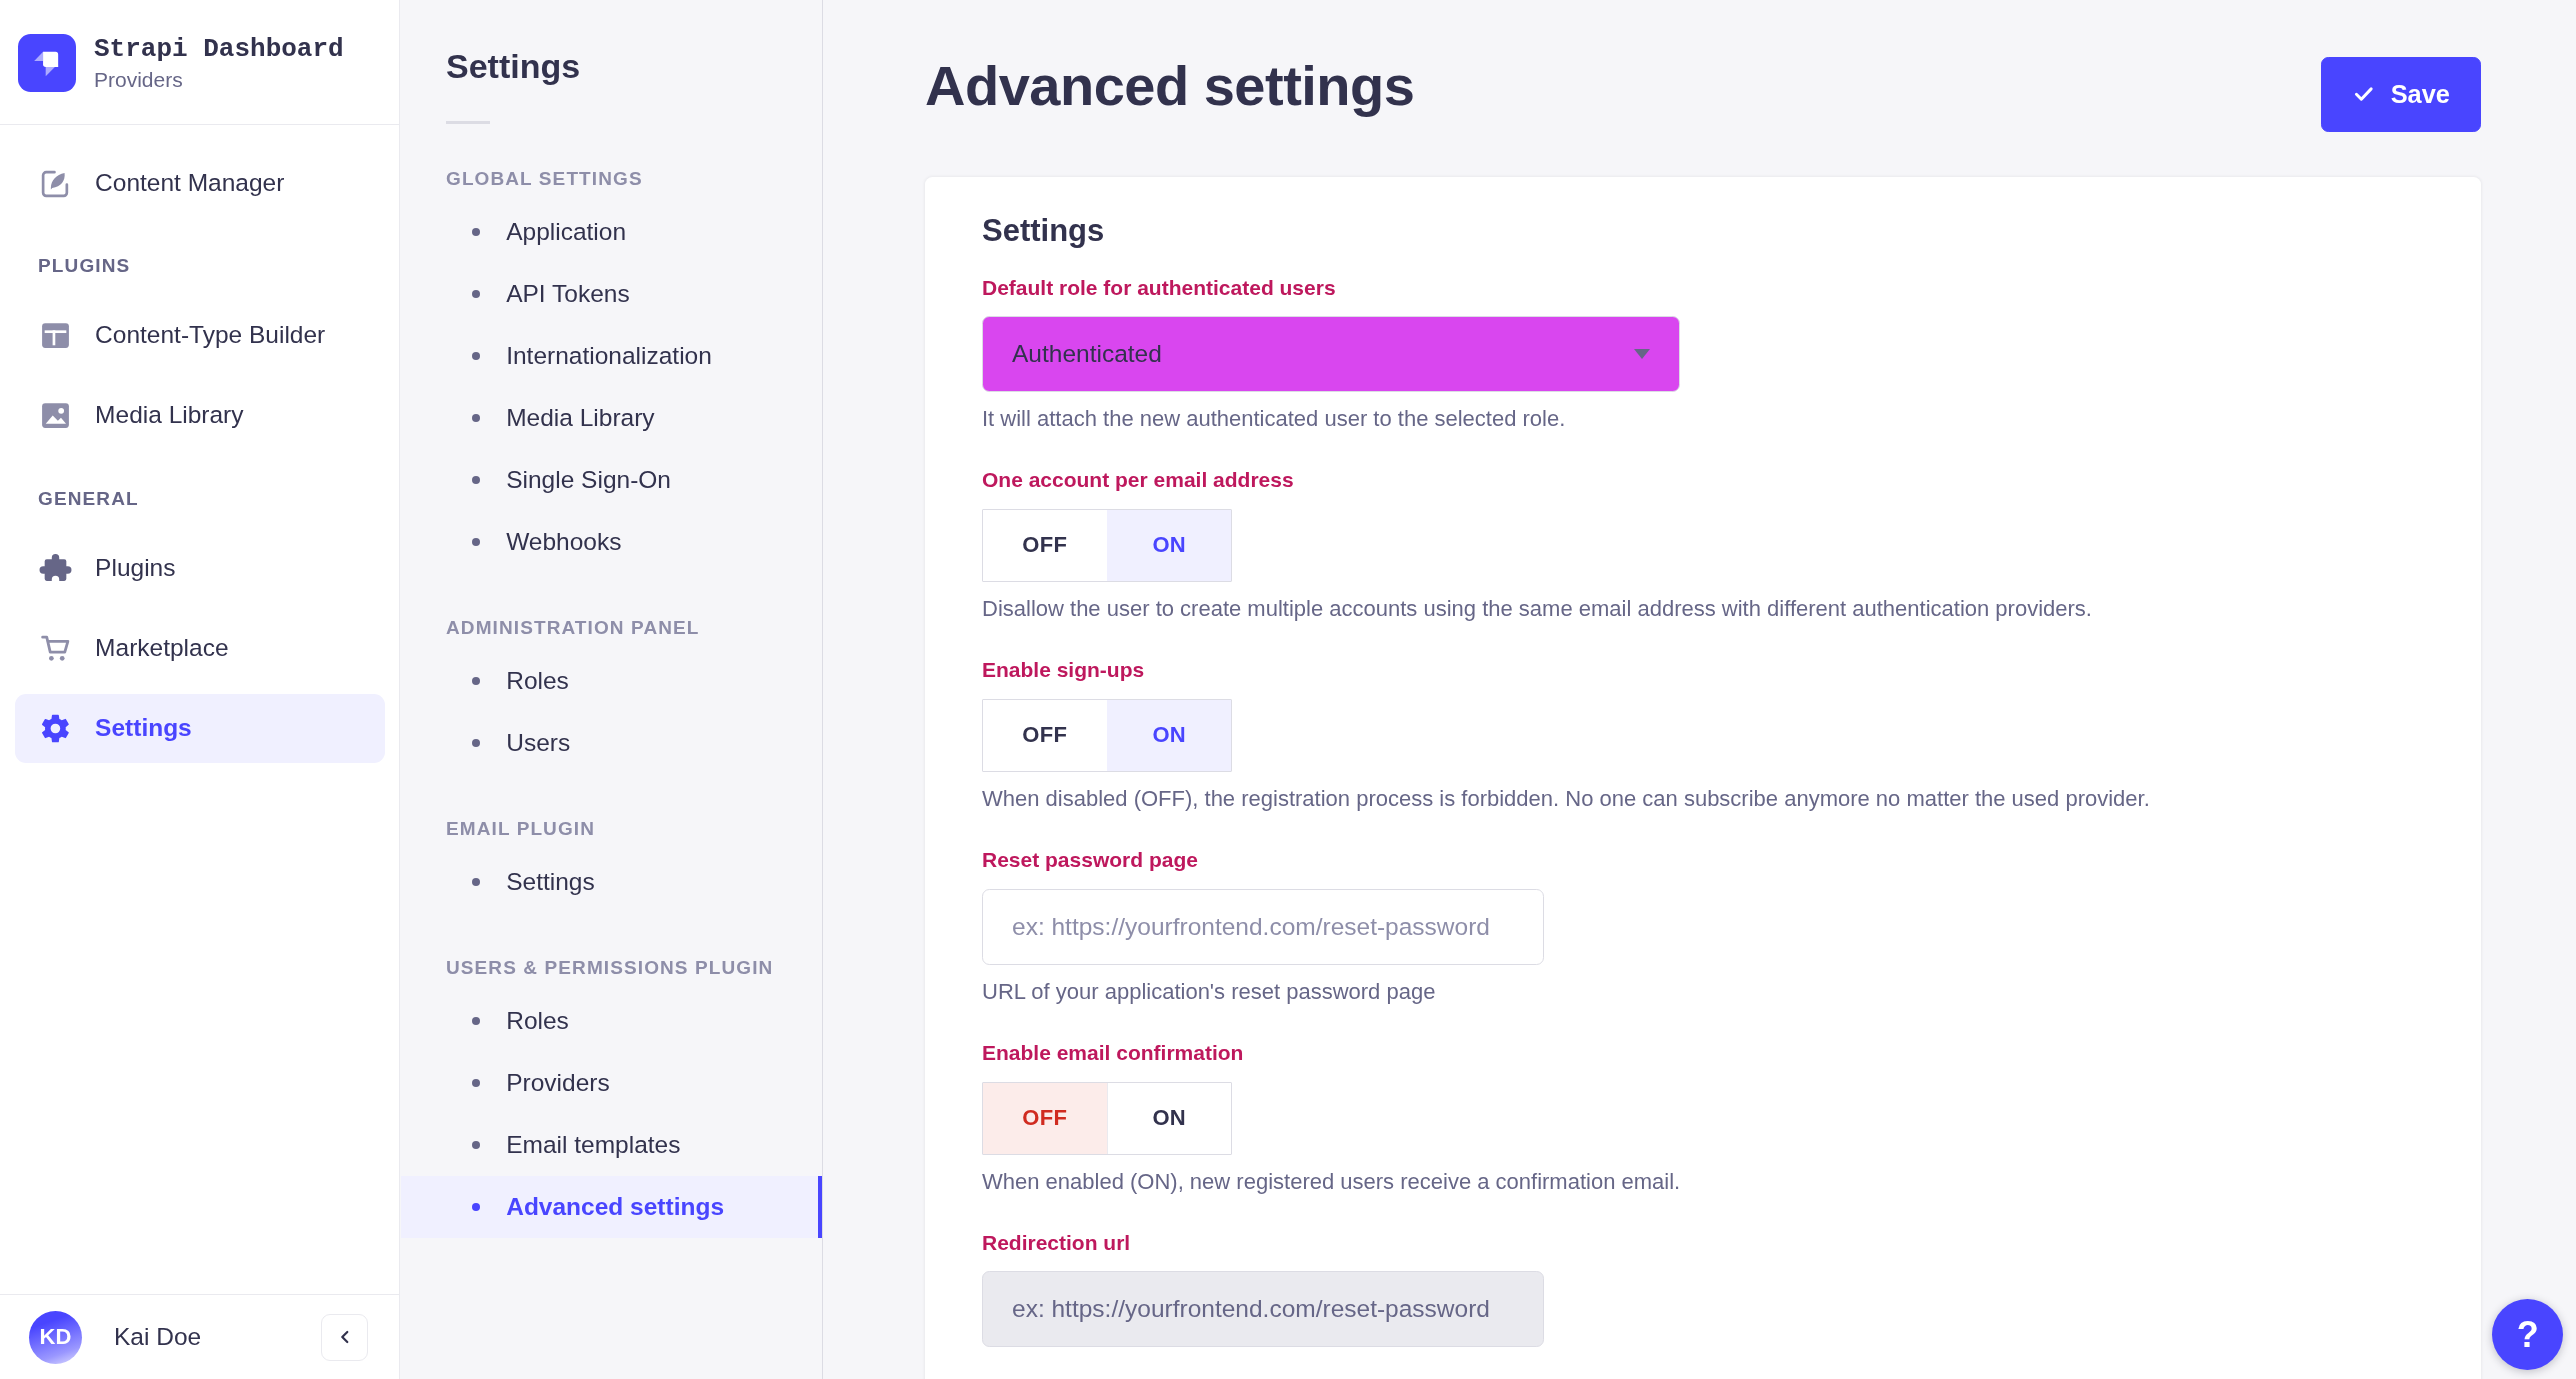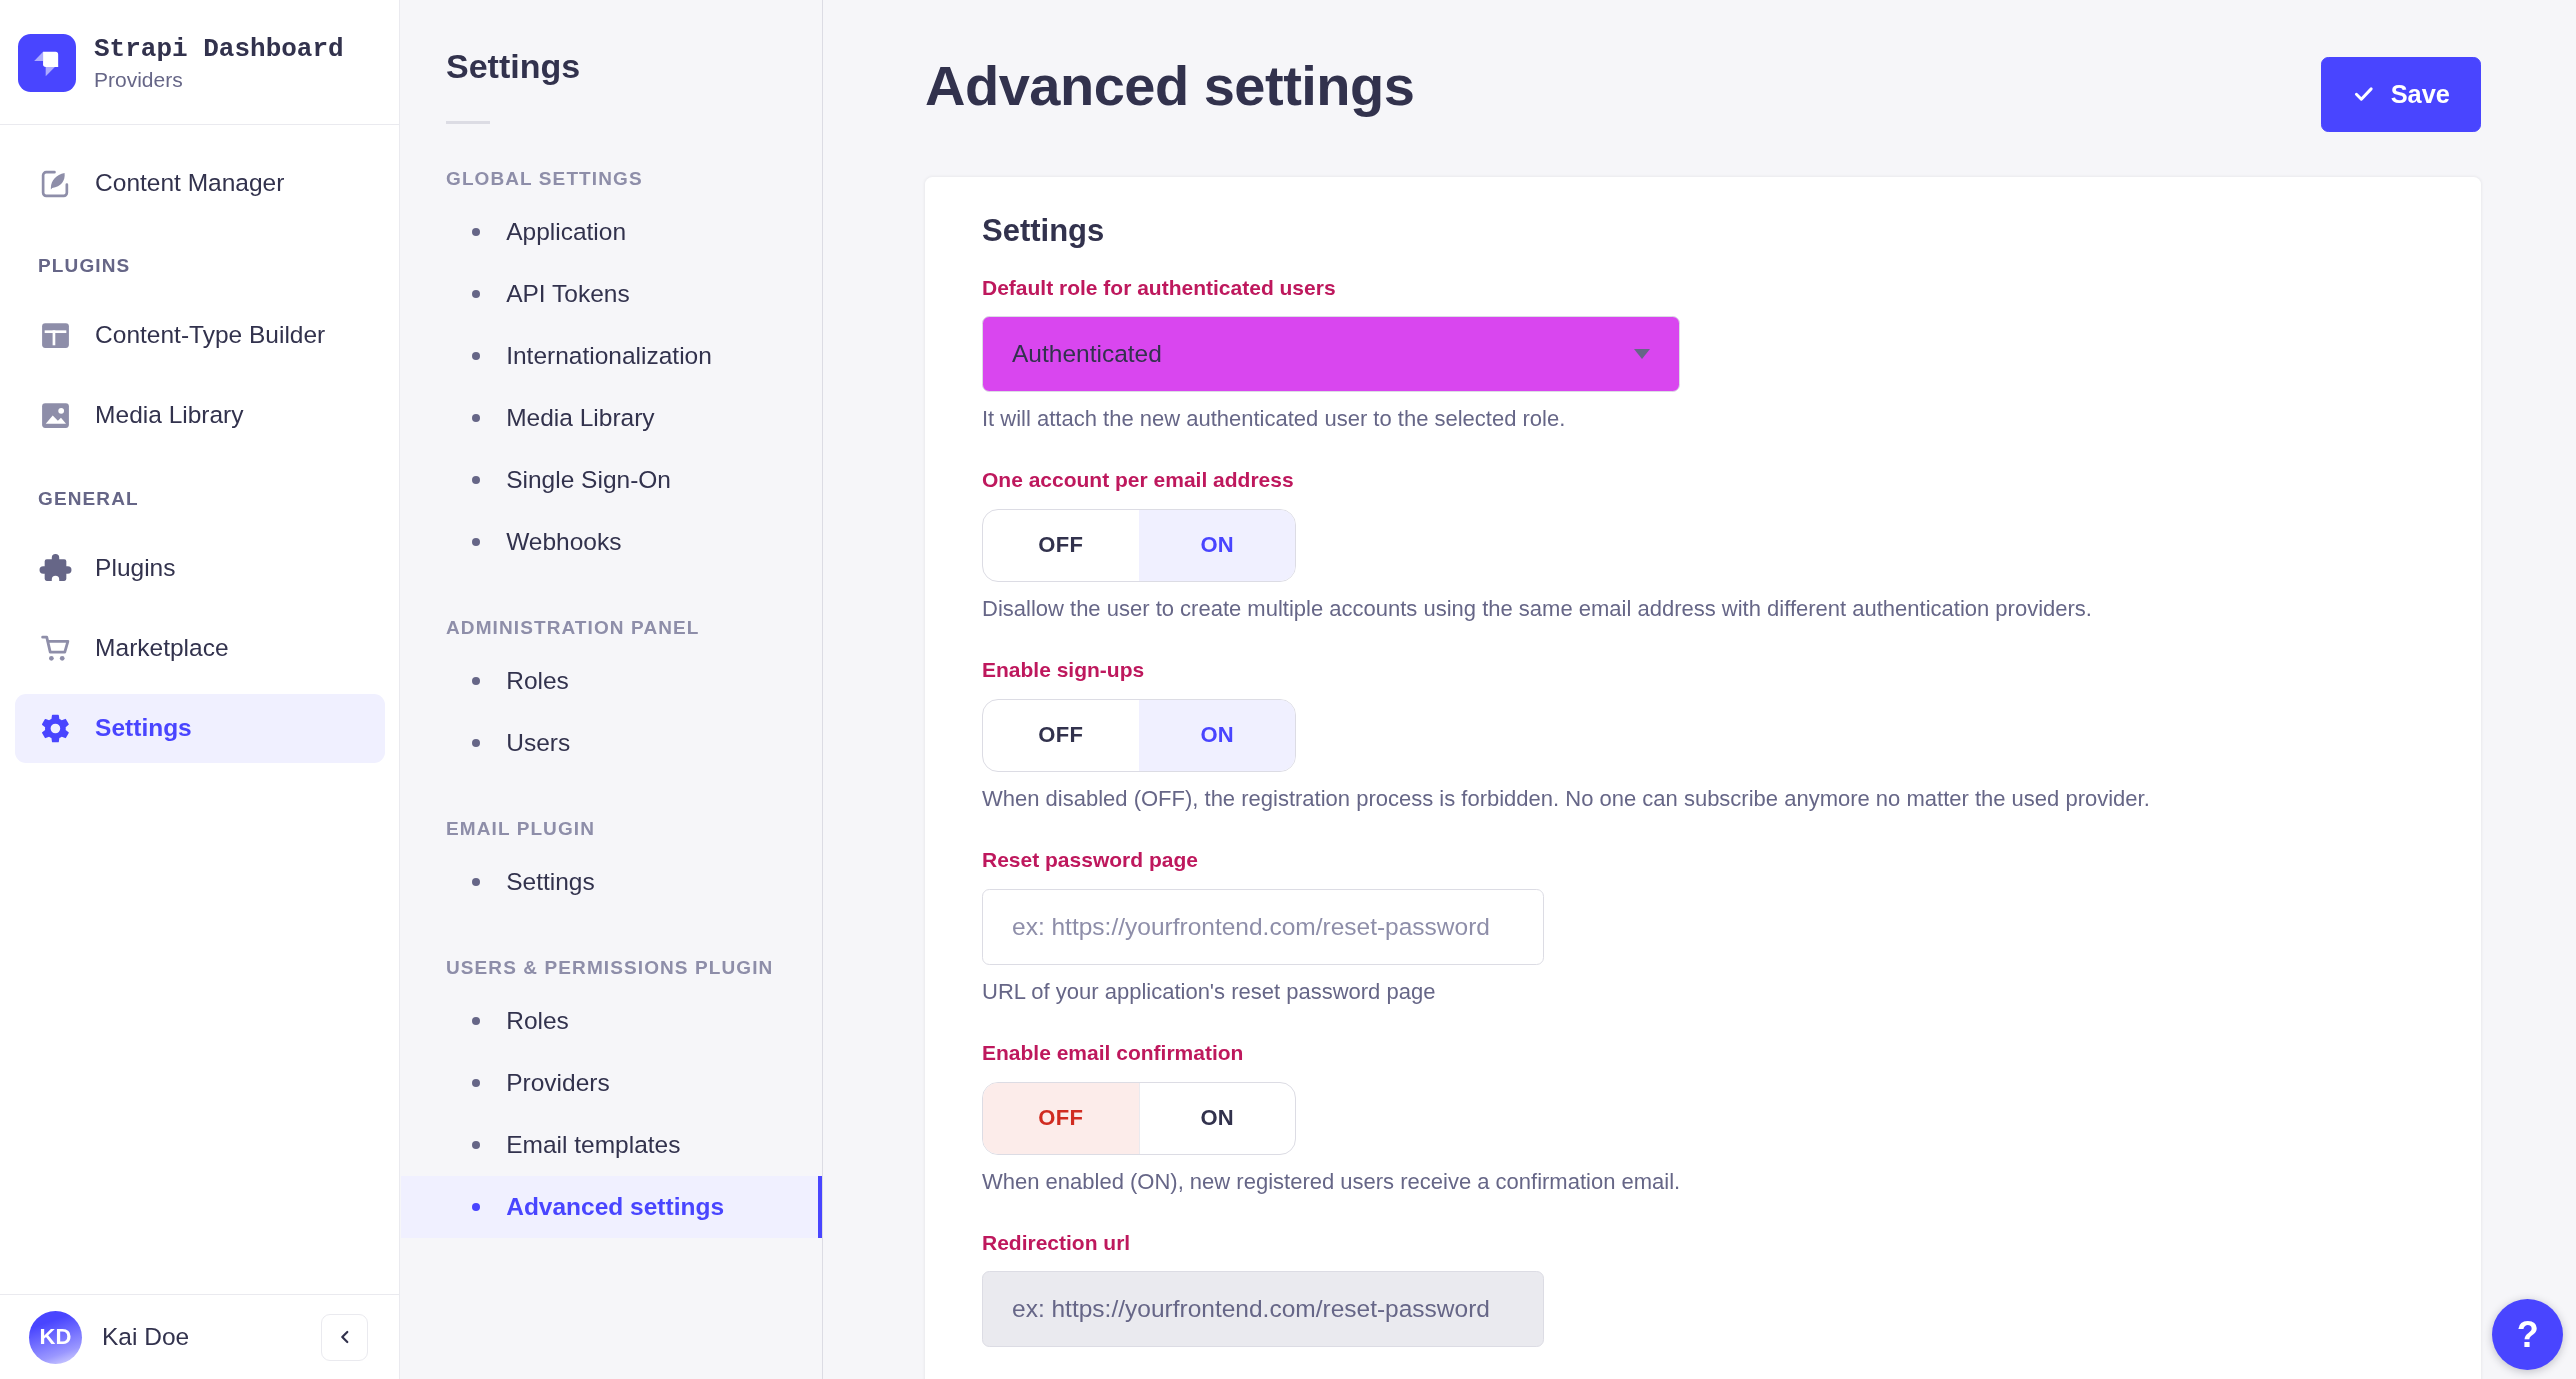--- a/index.html
+++ b/index.html
@@ -18,21 +18,21 @@
   .nav { padding:23.6px 14.5px 0; }
   .nav-item { display:flex; align-items:center; gap:22px; height:69px; padding:0 23.6px;
     border-radius:11px; font-size:24.5px; color:#32324d; cursor:pointer; margin-bottom:11px; }
   .nav-item .nav-icon { width:35px; height:35px; display:flex; align-items:center; justify-content:center; }
   .nav-item.active { background:#f0f0ff; color:#4945ff; font-weight:700; }
   .nav-section-label { font-size:19px; font-weight:700; letter-spacing:1.1px; color:#666687;
     margin:38px 0 23.6px 23.6px; }
   .sidebar-footer { position:absolute; left:0; right:0; bottom:0; height:85px;
     border-top:0.9px solid #eaeaef; display:flex; align-items:center;
     justify-content:space-between; padding:0 31px 0 29px; background:#fff; }
-  .user { display:flex; align-items:center; gap:20px; cursor:pointer; }
+  .user { display:flex; align-items:center; gap:32px; cursor:pointer; }
   .avatar { width:53px; height:53px; border-radius:50%; color:#ffffff; font-size:22px; font-weight:700;
     display:flex; align-items:center; justify-content:center;
     background:linear-gradient(160deg,#4945ff 25%,#9a97ff 75%,#e0dfff 100%); }
   .user-name { font-size:24.5px; color:#32324d; }
   .collapse-btn { width:47px; height:47px; border:0.9px solid #eaeaef; border-radius:9px;
     background:#fff; display:flex; align-items:center; justify-content:center; cursor:pointer; }
 
   
   .subnav { position:fixed; left:401px; top:0; bottom:0; width:422px; background:#f6f6f9;
     border-right:0.9px solid #dcdce4; z-index:2; padding-top:47px; }
@@ -66,22 +66,22 @@
   .select { width:698px; height:76px; background:#d946ef; border:0.9px solid #dcdce4;
     border-radius:7.3px; display:flex; align-items:center; justify-content:space-between;
     padding:0 29px; font-size:24.5px; color:#32324d; cursor:pointer; }
   .caret { width:0; height:0; border-left:8.2px solid transparent; border-right:8.2px solid transparent;
     border-top:10px solid #666687; }
   .text-input { width:562px; height:76px; background:#fff; border:0.9px solid #dcdce4;
     border-radius:7.3px; padding:0 29px; font-size:24.5px; color:#32324d; font-family:inherit; }
   .text-input::placeholder { color:#8e8ea9; }
   .text-input:disabled { background:#eaeaef; border-color:#dcdce4; }
   .text-input:disabled::placeholder { color:#666687; }
-  .toggle { display:inline-flex; width:314px; height:73px; background:#fff;
-    border:0.9px solid #dcdce4; border-radius:16px; overflow:hidden; cursor:pointer; }
+  .toggle { display:inline-flex; width:250px; height:73px; background:#fff;
+    border:0.9px solid #dcdce4; border-radius:1px; overflow:hidden; cursor:pointer; }
   .toggle-opt { flex:1; display:flex; align-items:center; justify-content:center;
     font-size:22px; font-weight:700; color:#32324d; letter-spacing:0.3px; }
   .toggle-opt + .toggle-opt { border-left:0.9px solid #eaeaef; }
   .toggle-opt.on-active { background:#f0f0ff; color:#4945ff; border-left-color:#f0f0ff; }
   .toggle-opt.off-active { background:#fcecea; color:#d02b20; }
   .hint { font-size:22px; color:#666687; margin-top:14.5px; }
 
   .help-btn { position:fixed; right:12.7px; bottom:9px; width:71px; height:71px;
     border-radius:50%; background:#4945ff; border:none; color:#fff; font-size:36px;
     font-weight:700; font-family:inherit; display:flex; align-items:center;

